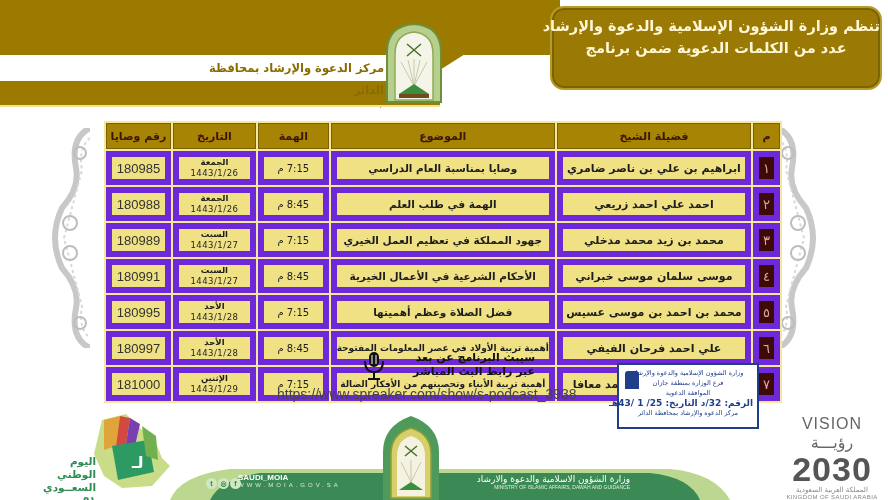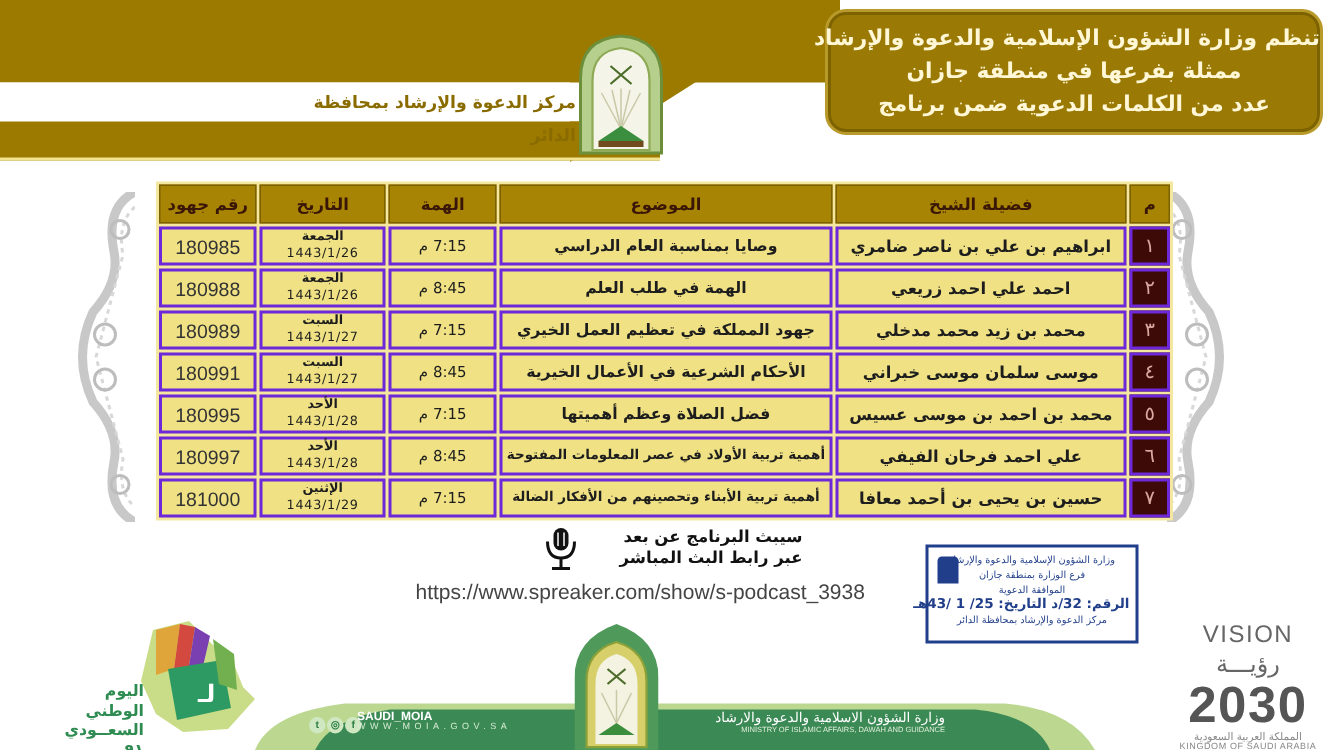--- a/index.html
+++ b/index.html
@@ -30,21 +30,21 @@
   
   .ornament { position: absolute; top: 128px; width: 40px; height: 220px; }
   .ornament.left { left: 50px; }
   .ornament.right { left: 778px; }
 
   .schedule { position: absolute; left: 104px; top: 121px; width: 678px; border-collapse: separate;
     border-spacing: 2px; background: #f4e7a0; direction: rtl; }
   .schedule th { background: #a88404; color: #3a1608; font-weight: bold; font-size: 11px; height: 26px;
     border: 1px solid #7b6100; text-align: center; }
   .schedule td { background: #efe184; color: #1d1d1d; font-weight: bold; font-size: 10.5px; height: 25px;
-    text-align: center; border: 2px solid #6d28d9; white-space: nowrap; }
+    text-align: center; border: 6px solid #6d28d9; white-space: nowrap; }
   .schedule td.num { background: #3e0a08; color: #d9a9a0; font-weight: normal; font-size: 13px; width: 28px; }
   .schedule td.sheikh { width: 195px; font-size: 11px; }
   .schedule td.topic { width: 222px; }
   .schedule td.time { width: 74px; font-weight: normal; font-size: 10px; direction: rtl; }
   .schedule td.date { width: 86px; line-height: 11px; }
   .schedule td.date .day { display: block; font-size: 8.5px; font-weight: bold; }
   .schedule td.date .dt { display: block; font-size: 8.5px; font-weight: normal; letter-spacing: 0.5px; direction: ltr; }
   .schedule td.code { width: 66px; font-family: "Liberation Sans", sans-serif; font-weight: normal;
     font-size: 13px; color: #333; }
 
@@ -106,21 +106,20 @@
       <line x1="31" y1="64" x2="37" y2="38"></line>
       <line x1="31" y1="64" x2="44" y2="40"></line>
     </g>
   <path d="M16 72 L31 62 L46 72 Z" fill="#3b8e3e"></path>
   <rect x="16" y="72" width="30" height="4" fill="#6f4b1d"></rect>
 </svg>
 
 <div class="title-box">
   <div class="lines">
     <div class="line">تنظم وزارة الشؤون الإسلامية والدعوة والإرشاد</div>
-    <div class="line">ممثلة بفرعها في منطقة جازان</div>
     <div class="line">عدد من الكلمات الدعوية ضمن برنامج</div>
   </div>
 </div>
 
 <svg class="ornament left" viewBox="0 0 40 220">
   <path d="M40 0 Q20 10 26 40 Q30 60 12 80 Q-2 110 12 140 Q30 160 26 180 Q20 210 40 220" fill="none" stroke="#c8c8c8" stroke-width="6"></path>
   <path d="M40 10 Q28 20 32 42 L14 110 L32 178 Q28 200 40 210" fill="none" stroke="#d8d8d8" stroke-width="2" stroke-dasharray="3 3"></path>
   <g fill="none" stroke="#bdbdbd" stroke-width="2">
     <circle cx="30" cy="25" r="6"></circle>
       <circle cx="20" cy="95" r="7"></circle>
@@ -140,21 +139,21 @@
 </svg>
 
 <table class="schedule">
   <thead>
     <tr>
       <th>م</th>
       <th>فضيلة الشيخ</th>
       <th>الموضوع</th>
       <th>الهمة</th>
       <th>التاريخ</th>
-      <th>رقم جهود</th>
+      <th>رقم وصايا</th>
     </tr>
   </thead>
   <tbody>
     <tr>
       <td class="num">١</td>
       <td class="sheikh">ابراهيم بن علي بن ناصر ضامري</td>
       <td class="topic">وصايا بمناسبة العام الدراسي</td>
       <td class="time">7:15 م</td>
       <td class="date">
           <span class="day">الجمعة</span>

